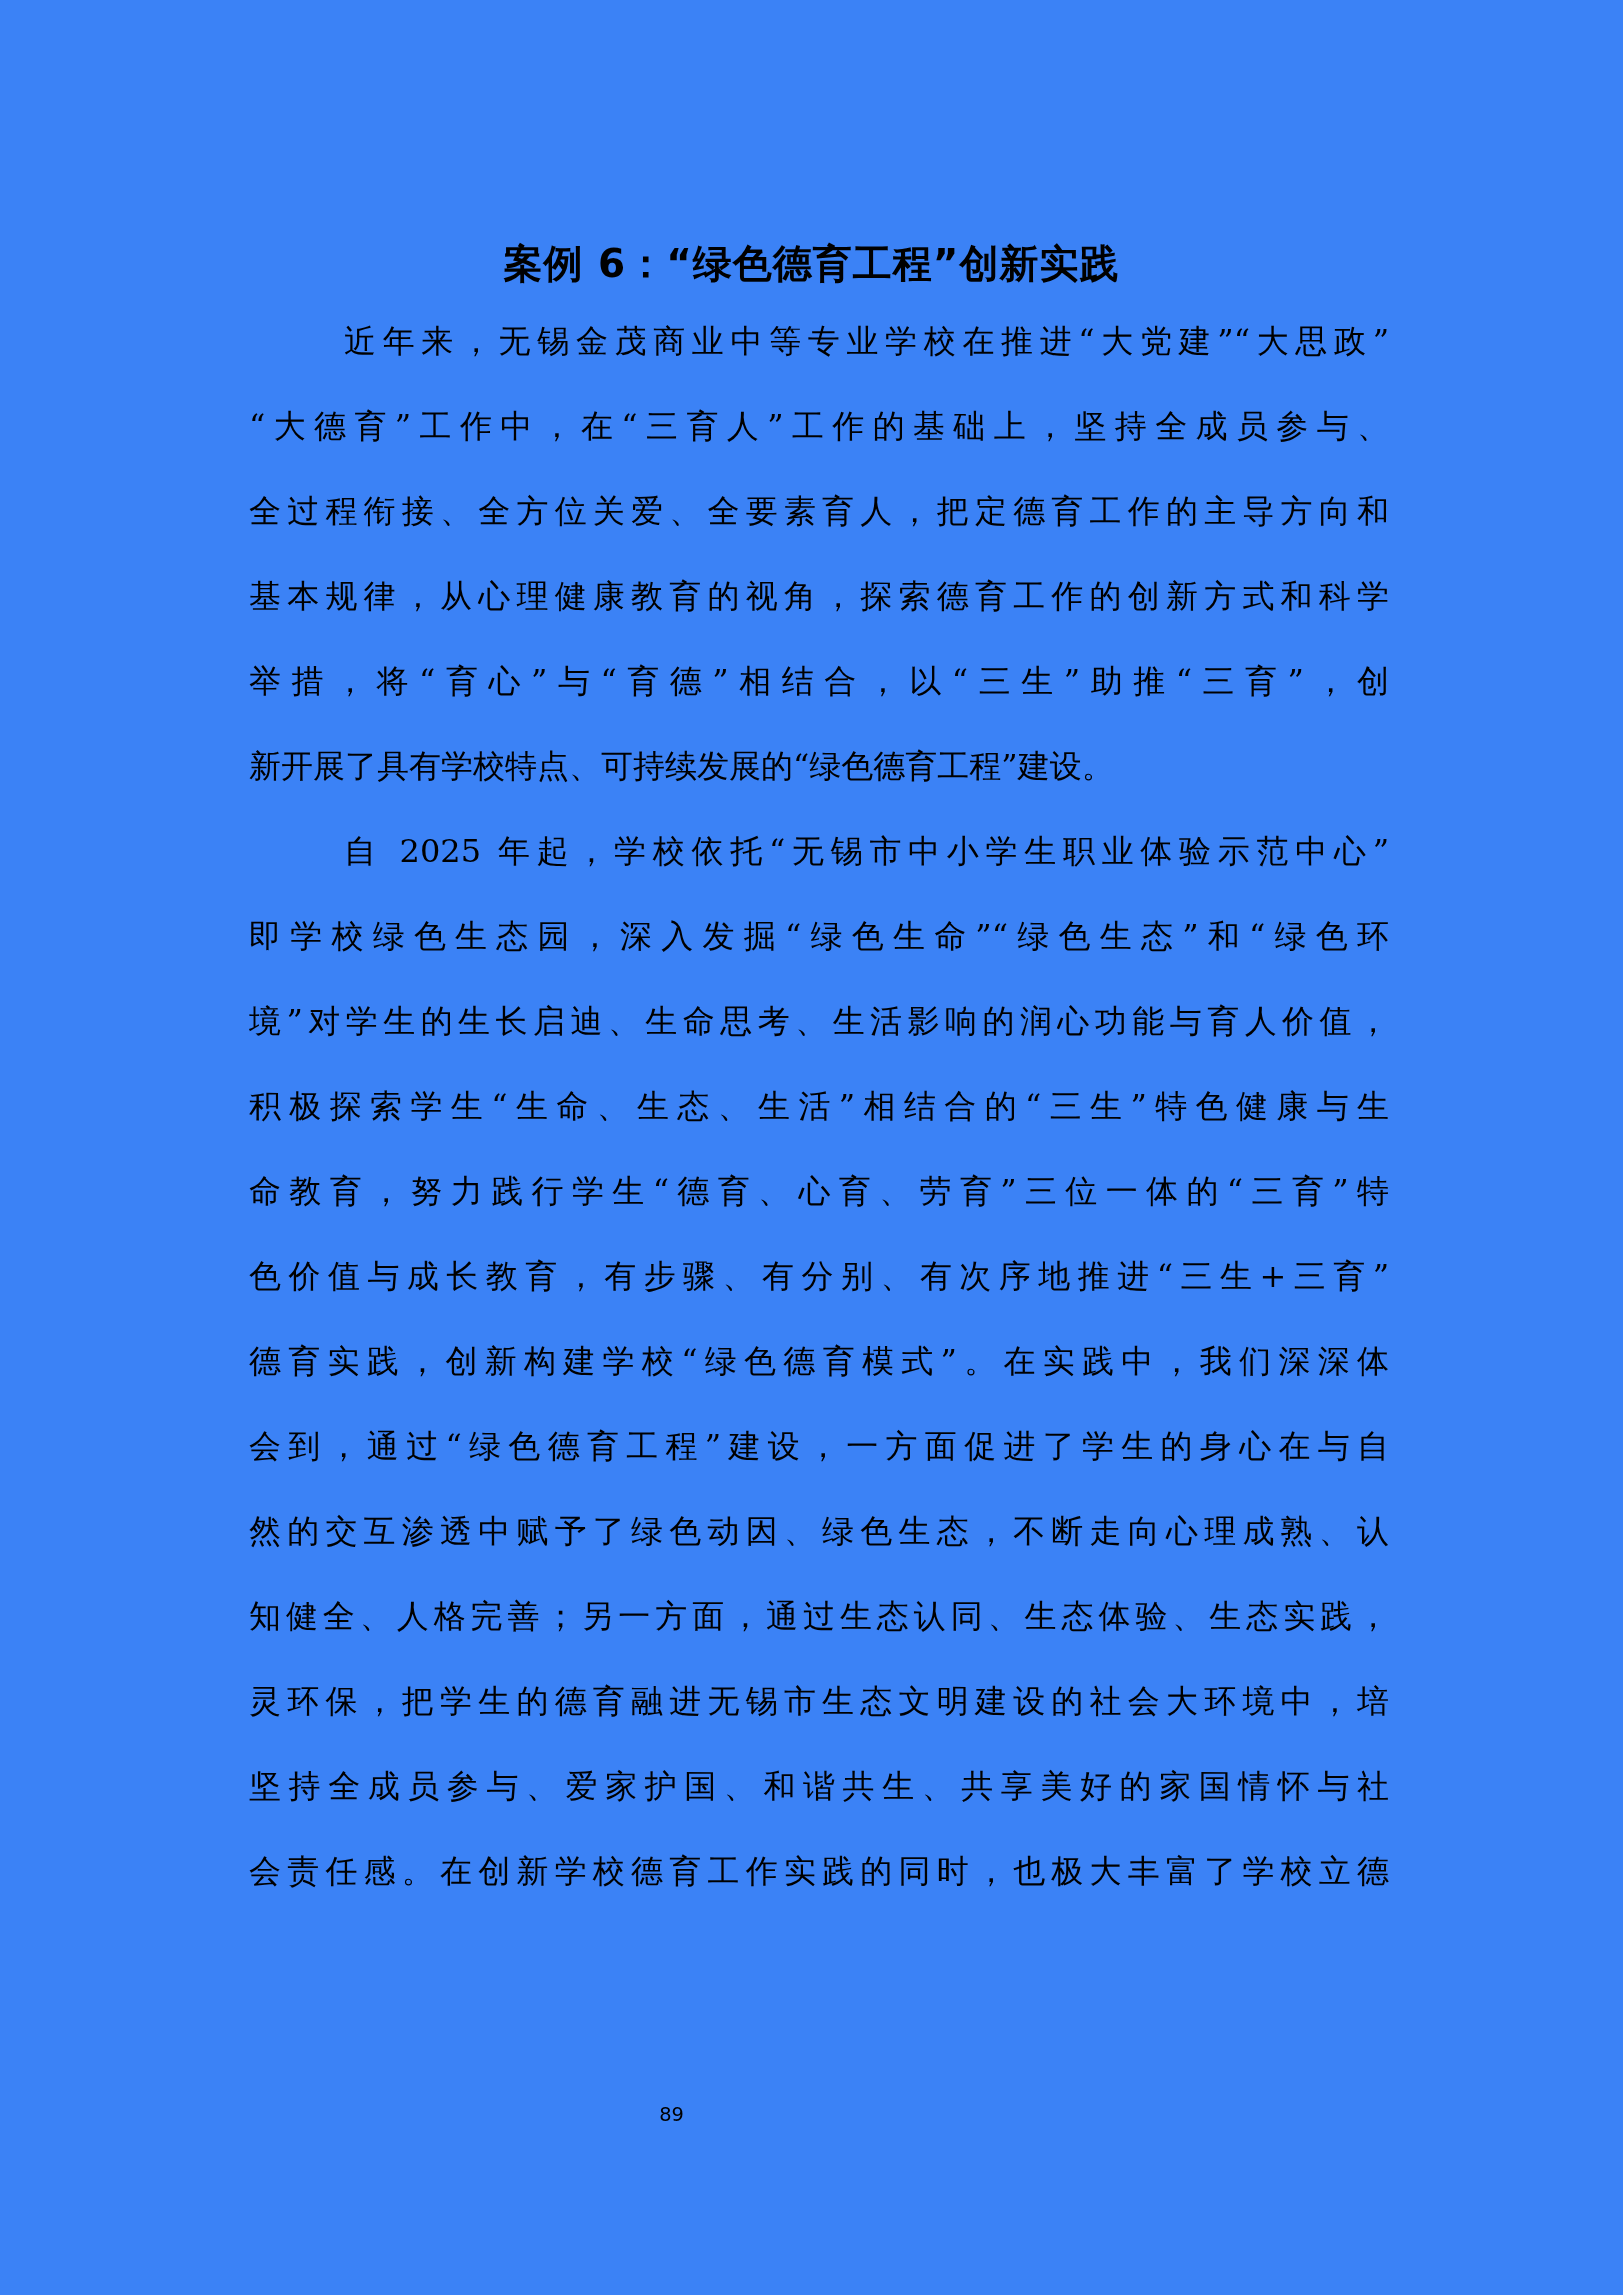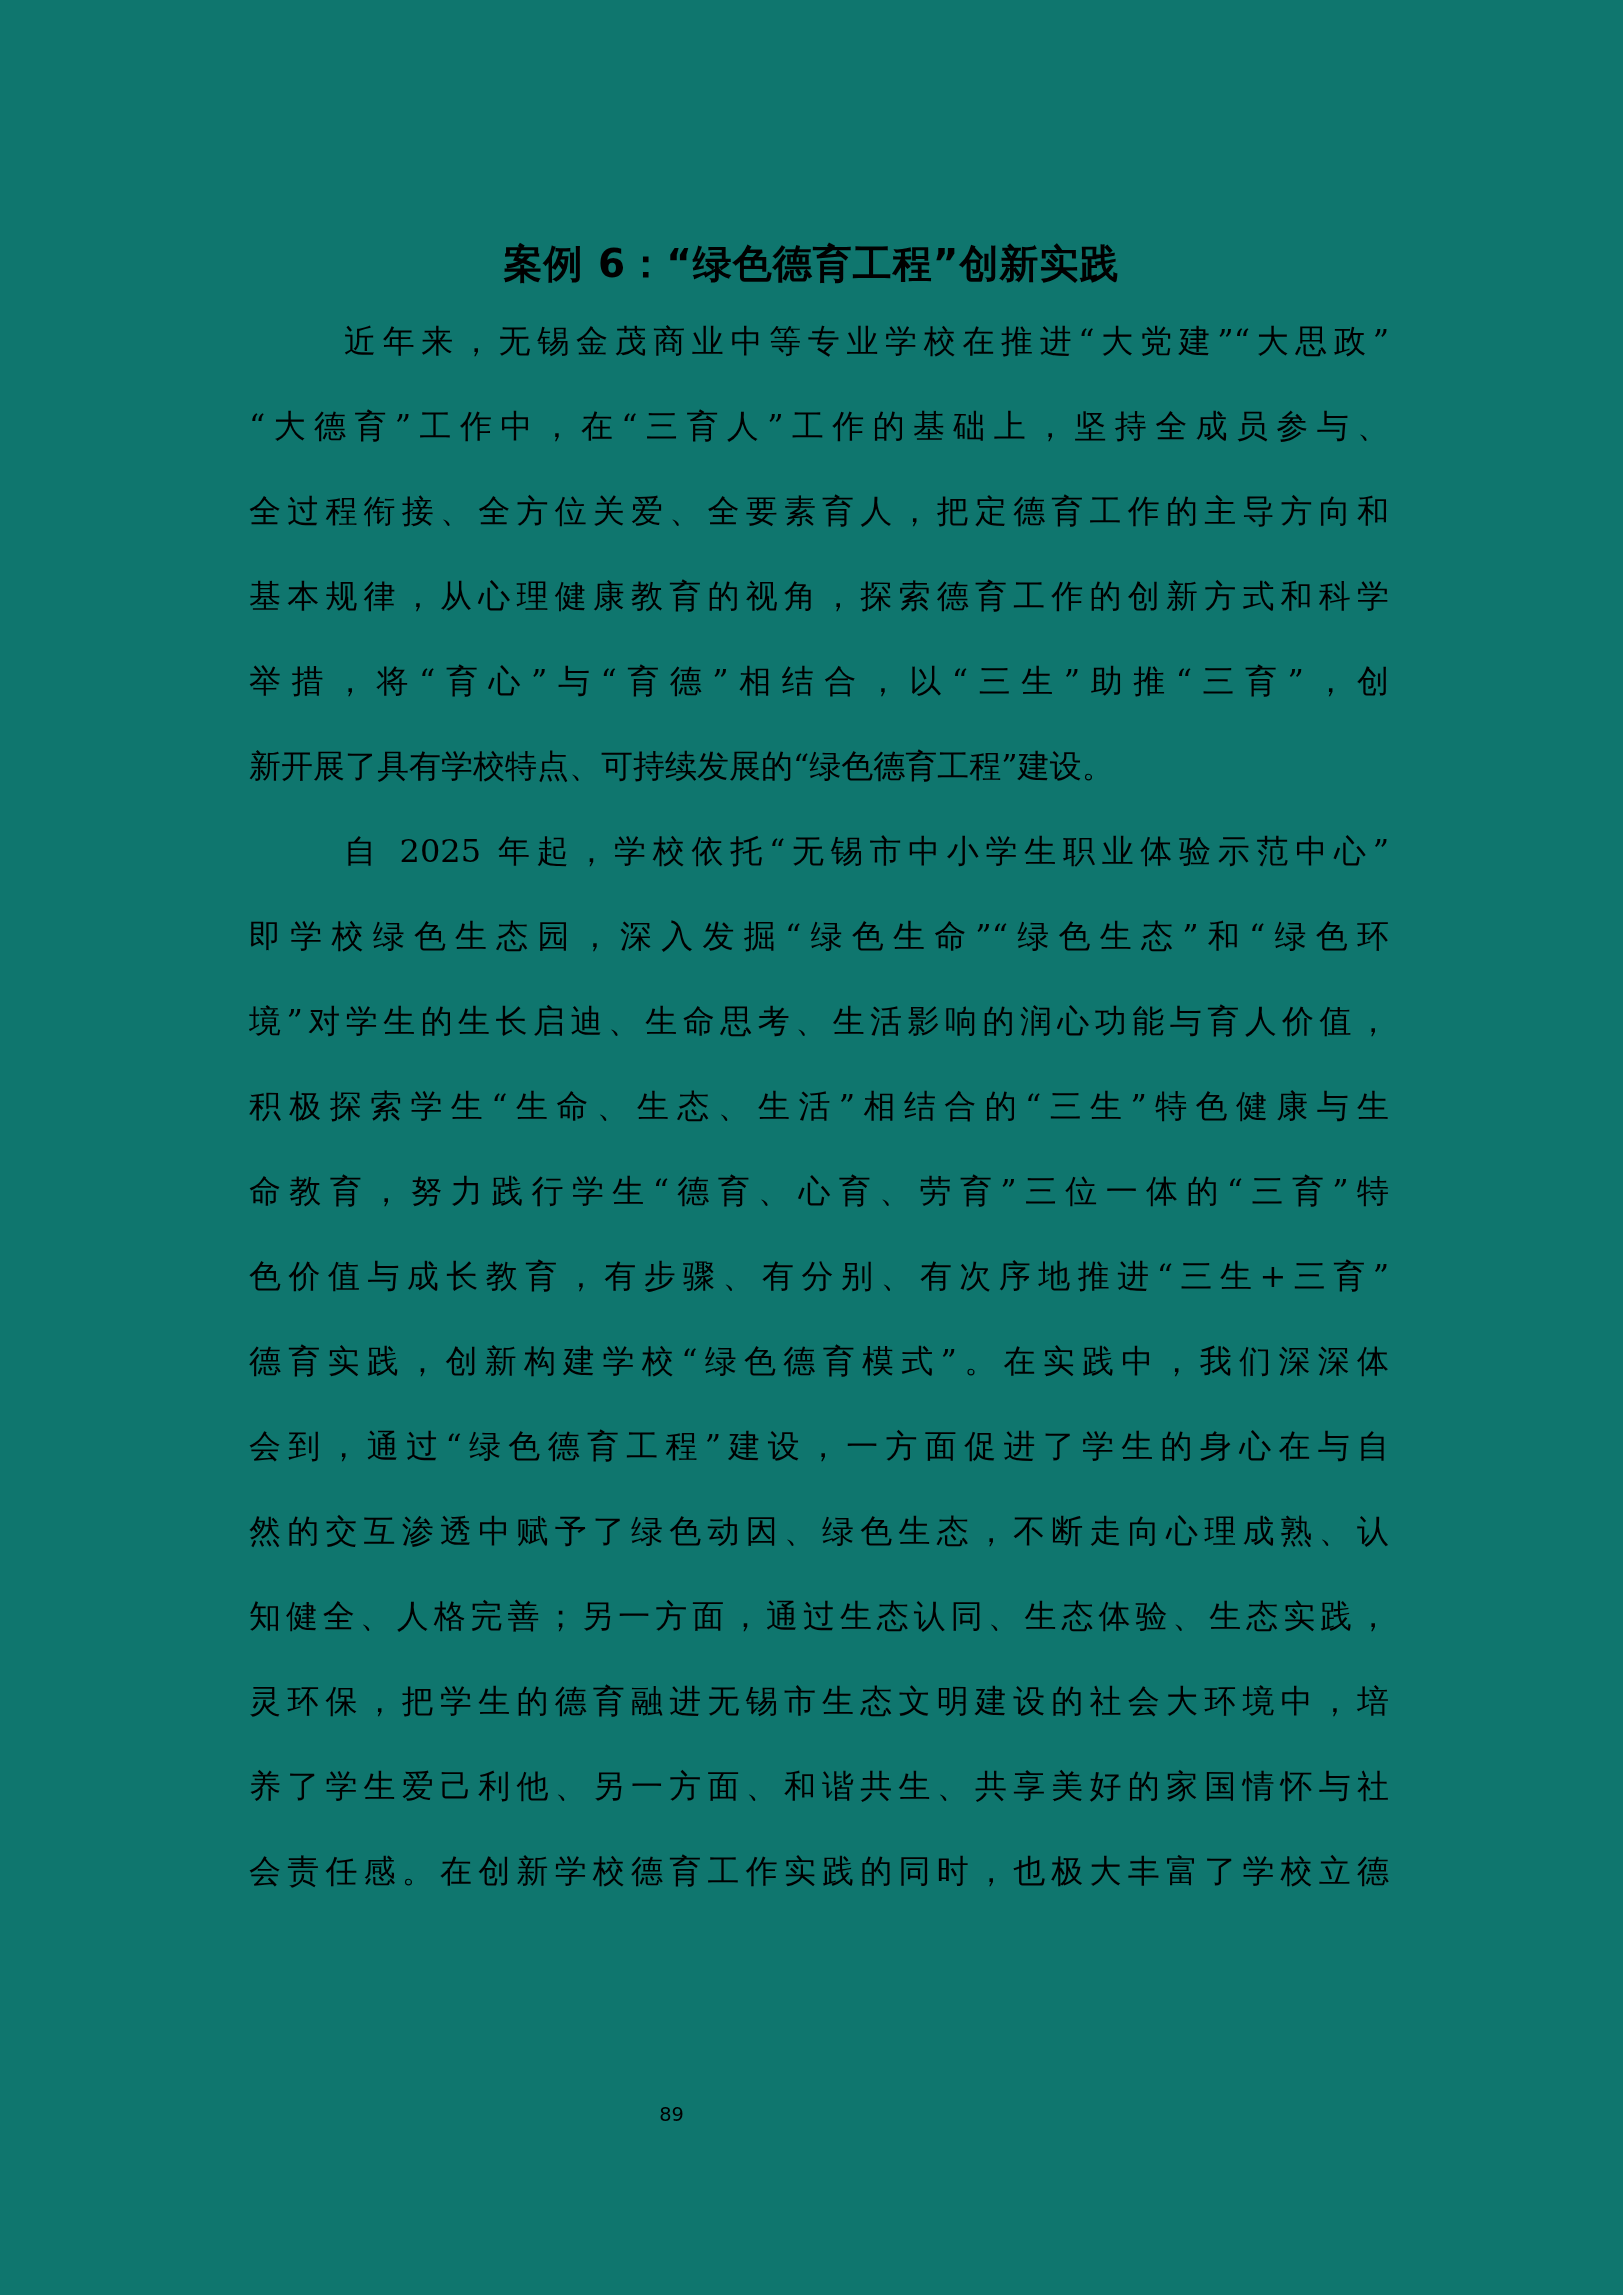--- a/index.html
+++ b/index.html
@@ -14,21 +14,21 @@
       overflow: hidden;
       color: #000000;
       font-family: "DejaVu Serif", "Liberation Serif", serif;
     }
     .page {
       position: absolute;
       left: 0;
       top: 0;
       width: 1623px;
       height: 2295px;
-      background: #0f766e;
+      background: #3b82f6;
     }
     .title {
       position: absolute;
       left: 0;
       width: 1623px;
       top: 207px;
       text-align: center;
       font-family: "DejaVu Sans", "Liberation Sans", sans-serif;
       font-weight: bold;
       font-size: 39px;
@@ -91,21 +91,21 @@
       <span class="line">即学校绿色生态园，深入发掘“绿色生命”“绿色生态”和“绿色环</span>
       <span class="line">境”对学生的生长启迪、生命思考、生活影响的润心功能与育人价值，</span>
       <span class="line">积极探索学生“生命、生态、生活”相结合的“三生”特色健康与生</span>
       <span class="line">命教育，努力践行学生“德育、心育、劳育”三位一体的“三育”特</span>
       <span class="line">色价值与成长教育，有步骤、有分别、有次序地推进“三生+三育”</span>
       <span class="line">德育实践，创新构建学校“绿色德育模式”。在实践中，我们深深体</span>
       <span class="line">会到，通过“绿色德育工程”建设，一方面促进了学生的身心在与自</span>
       <span class="line">然的交互渗透中赋予了绿色动因、绿色生态，不断走向心理成熟、认</span>
       <span class="line">知健全、人格完善；另一方面，通过生态认同、生态体验、生态实践，</span>
       <span class="line">灵环保，把学生的德育融进无锡市生态文明建设的社会大环境中，培</span>
-      <span class="line">养了学生爱己利他、另一方面、和谐共生、共享美好的家国情怀与社</span>
+      <span class="line">坚持全成员参与、爱家护国、和谐共生、共享美好的家国情怀与社</span>
       <span class="line">会责任感。在创新学校德育工作实践的同时，也极大丰富了学校立德</span>
     </div>
 
   </div>
 
   <div class="page-number">89</div>
 
 </div>
 
 

